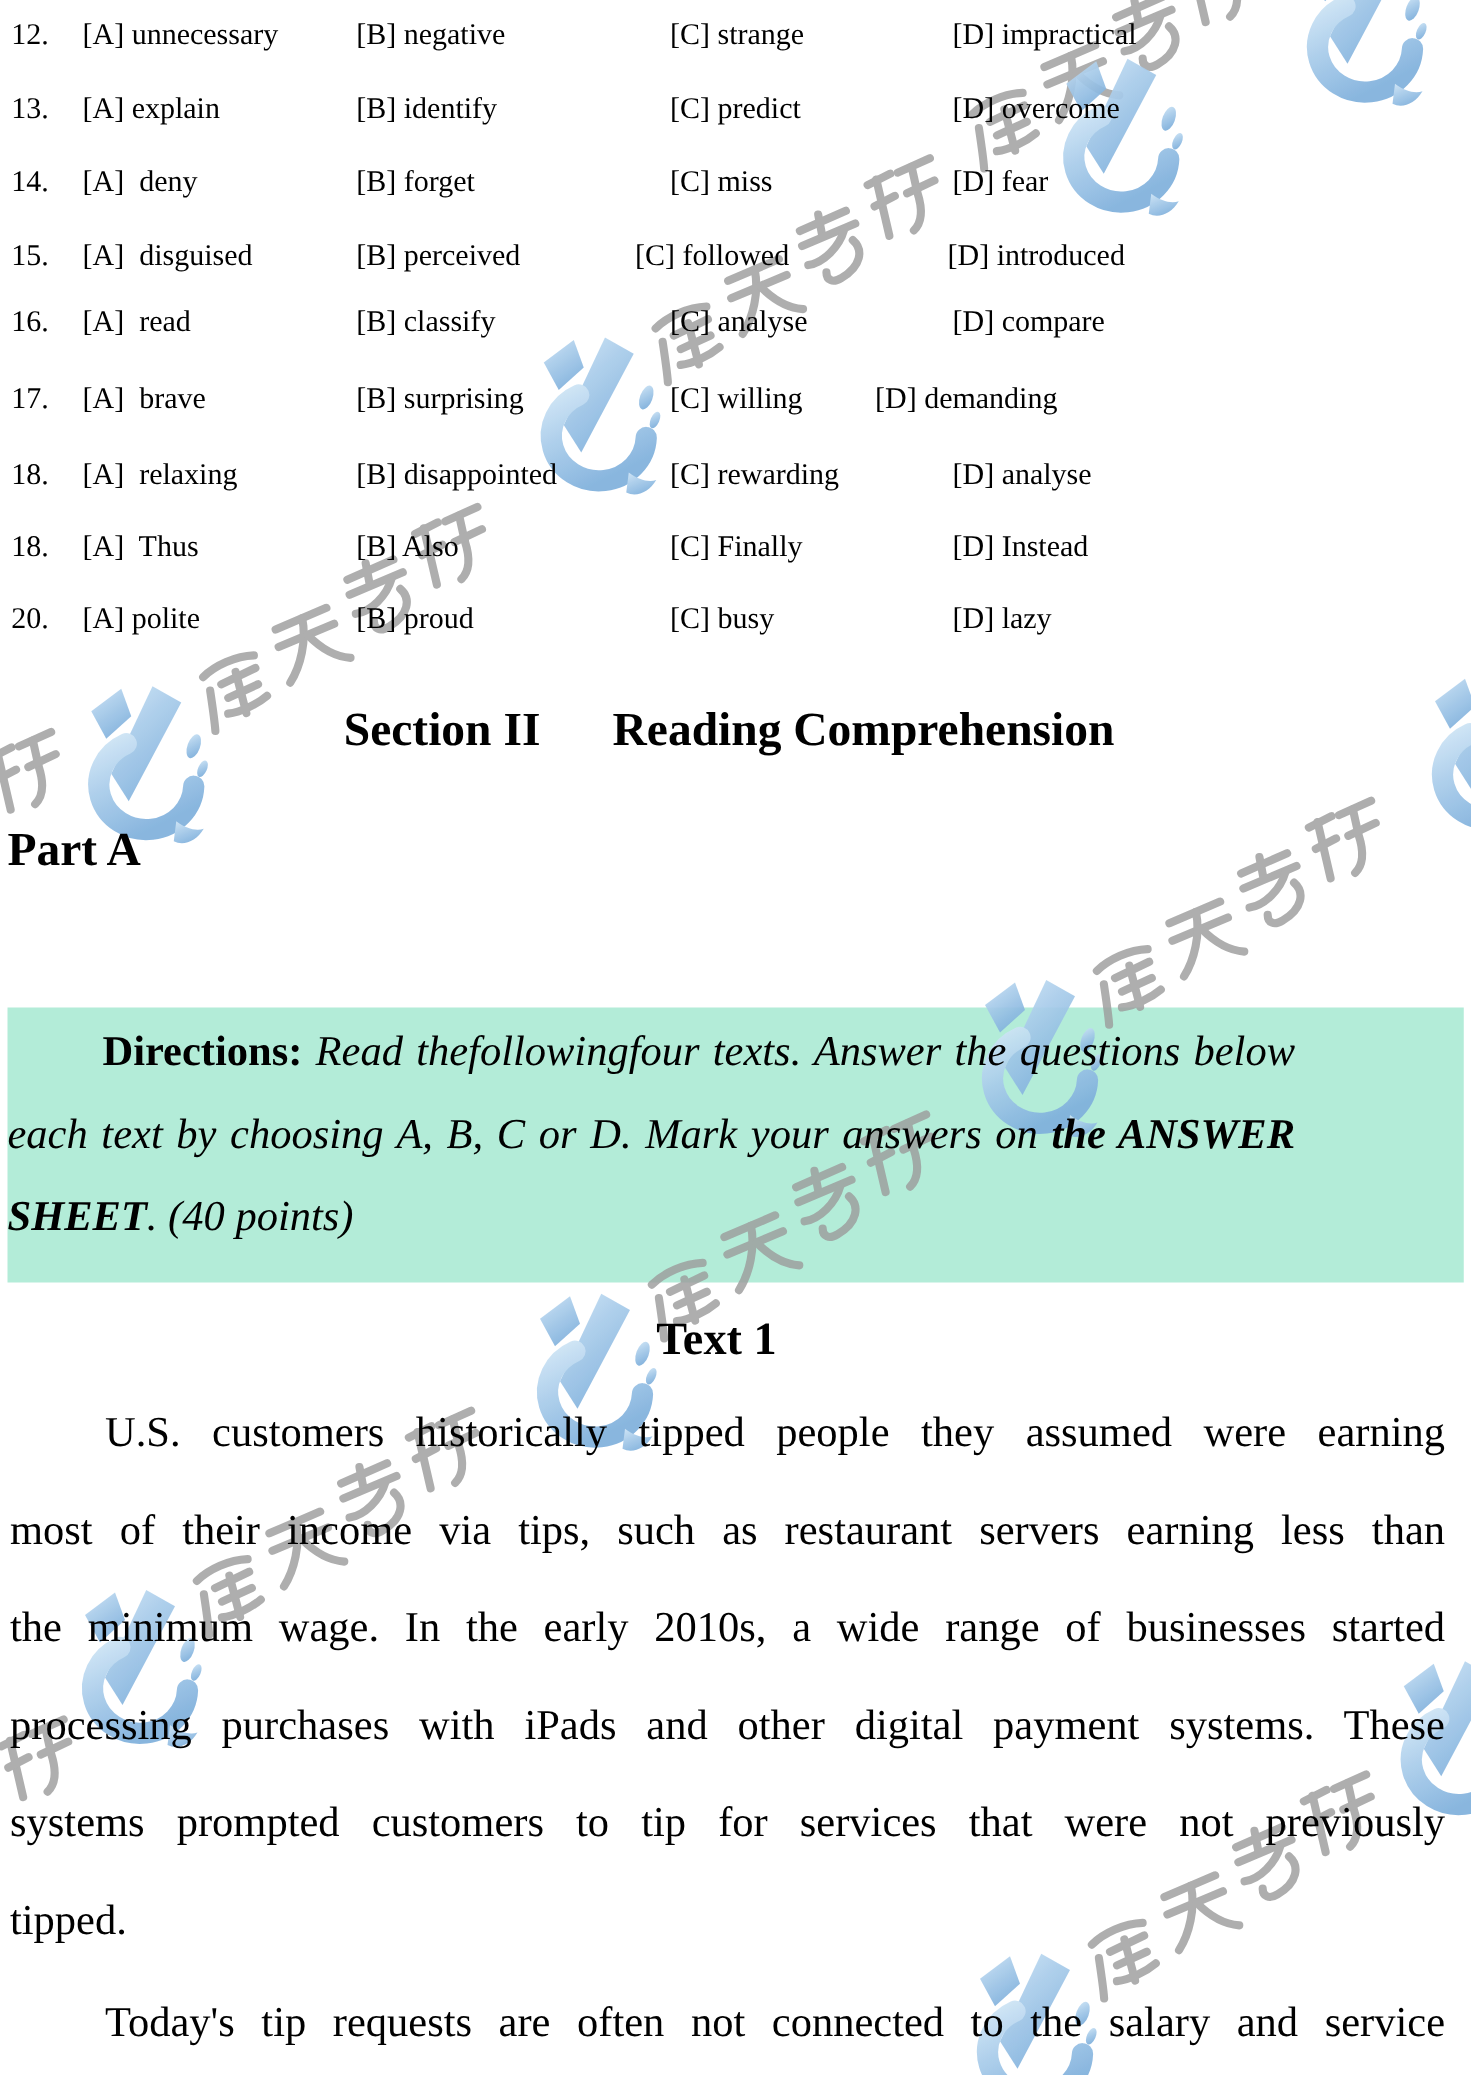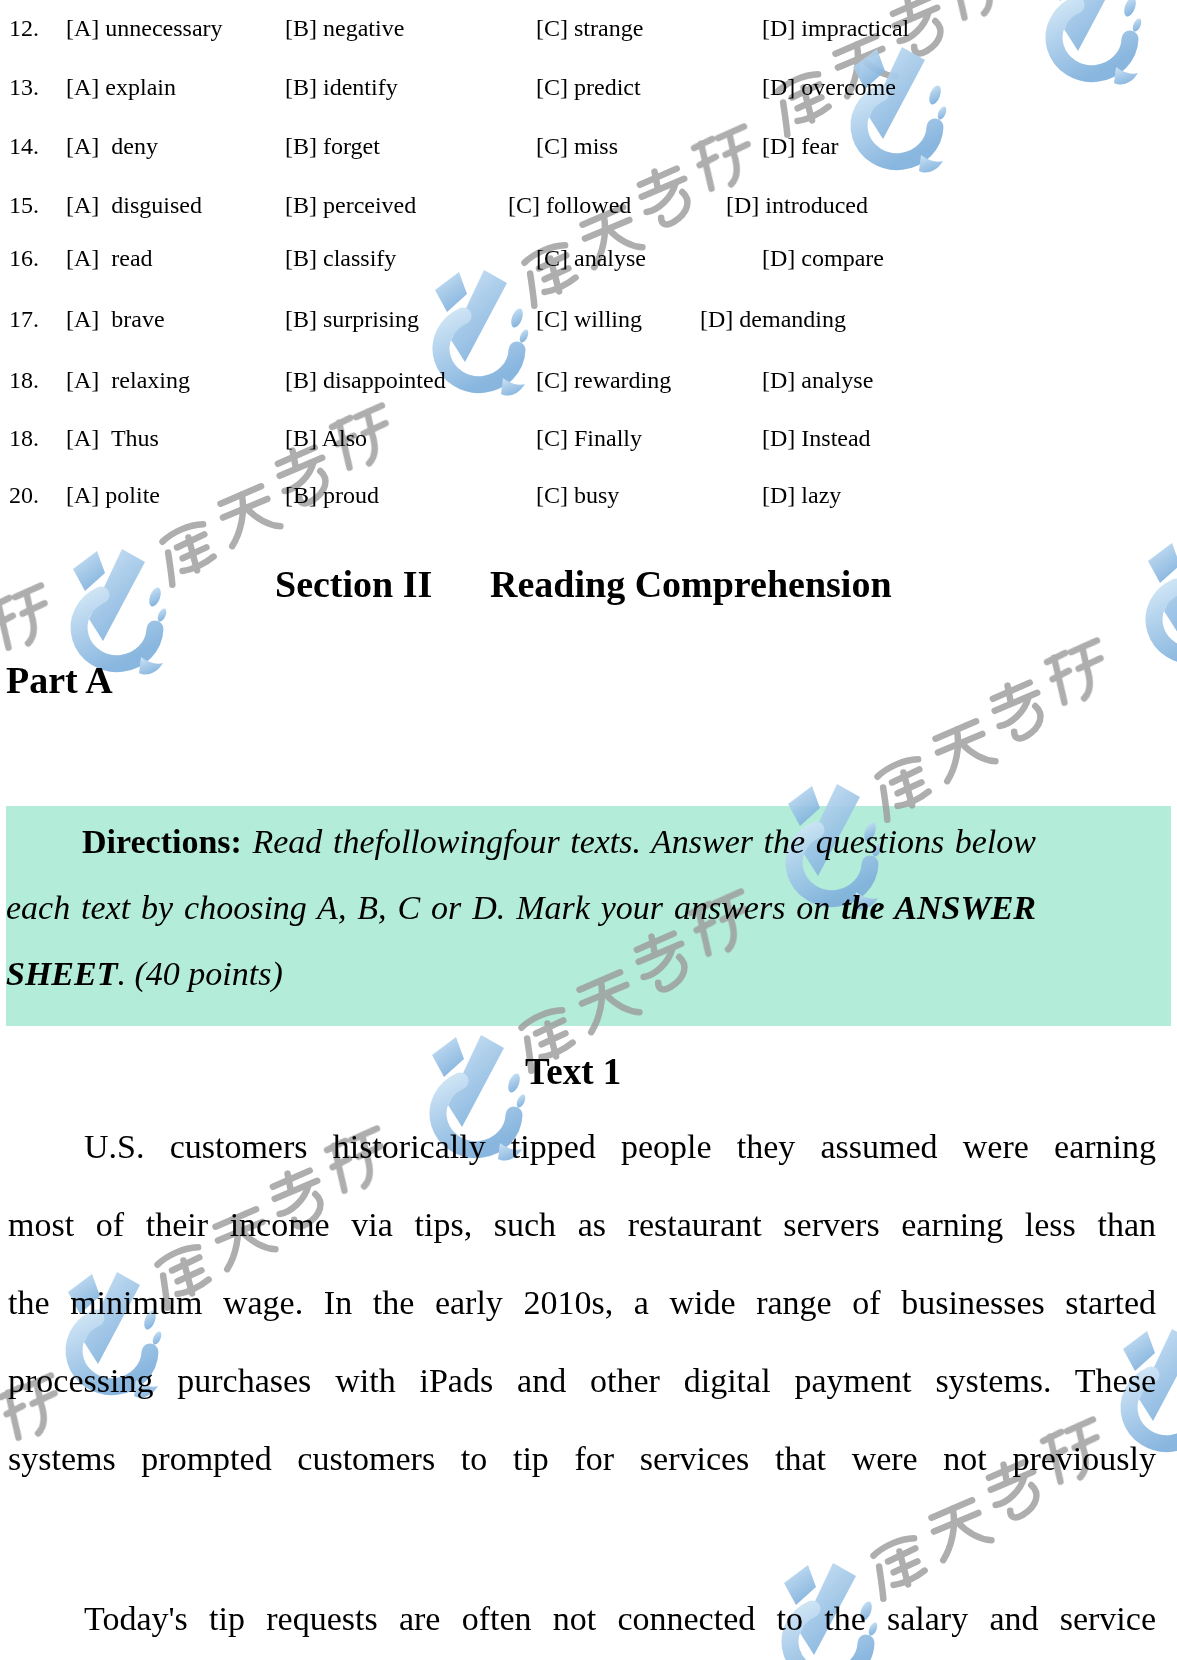--- a/index.html
+++ b/index.html
@@ -137,21 +137,21 @@
       <span class="qa">[A]  deny</span>
       <span class="qb">[B] forget</span>
       <span class="qc">[C] miss</span>
       <span class="qd">[D] fear</span>
     </div>
     <div class="qrow" style="top:190px">
       <span class="qn">15.</span>
       <span class="qa">[A]  disguised</span>
       <span class="qb">[B] perceived</span>
       <span class="qc" style="left:508px">[C] followed</span>
-      <span class="qd" style="left:726px">[D] introduced</span>
+      <span class="qd" style="left:758px">[D] introduced</span>
     </div>
     <div class="qrow" style="top:243px">
       <span class="qn">16.</span>
       <span class="qa">[A]  read</span>
       <span class="qb">[B] classify</span>
       <span class="qc">[C] analyse</span>
       <span class="qd">[D] compare</span>
     </div>
     <div class="qrow" style="top:304px">
       <span class="qn">17.</span>
@@ -199,20 +199,21 @@
       <span class="dbold">SHEET</span><span>. (40 points)</span>
     </div>
 
     <div id="text1-title">Text 1</div>
 
     <div class="pl pl-just ind" style="top:1124px">U.S. customers historically tipped people they assumed were earning</div>
     <div class="pl pl-just" style="top:1202px">most of their income via tips, such as restaurant servers earning less than</div>
     <div class="pl pl-just" style="top:1280px">the minimum wage. In the early 2010s, a wide range of businesses started</div>
     <div class="pl pl-just" style="top:1358px">processing purchases with iPads and other digital payment systems. These</div>
     <div class="pl pl-just" style="top:1436px">systems prompted customers to tip for services that were not previously</div>
+    <div class="pl" style="top:1514px">tipped.</div>
     <div class="pl pl-just ind" style="top:1596px">Today's tip requests are often not connected to the salary and service</div>
 
   </div>
 </div>
 
 <svg width="0" height="0" style="position:absolute" aria-hidden="true">
   <defs>
     <linearGradient id="bgrad" x1="0" y1="0" x2="0.55" y2="1">
       <stop offset="0" stop-color="#cde4f5"></stop>
       <stop offset="0.45" stop-color="#a7cbea"></stop>

